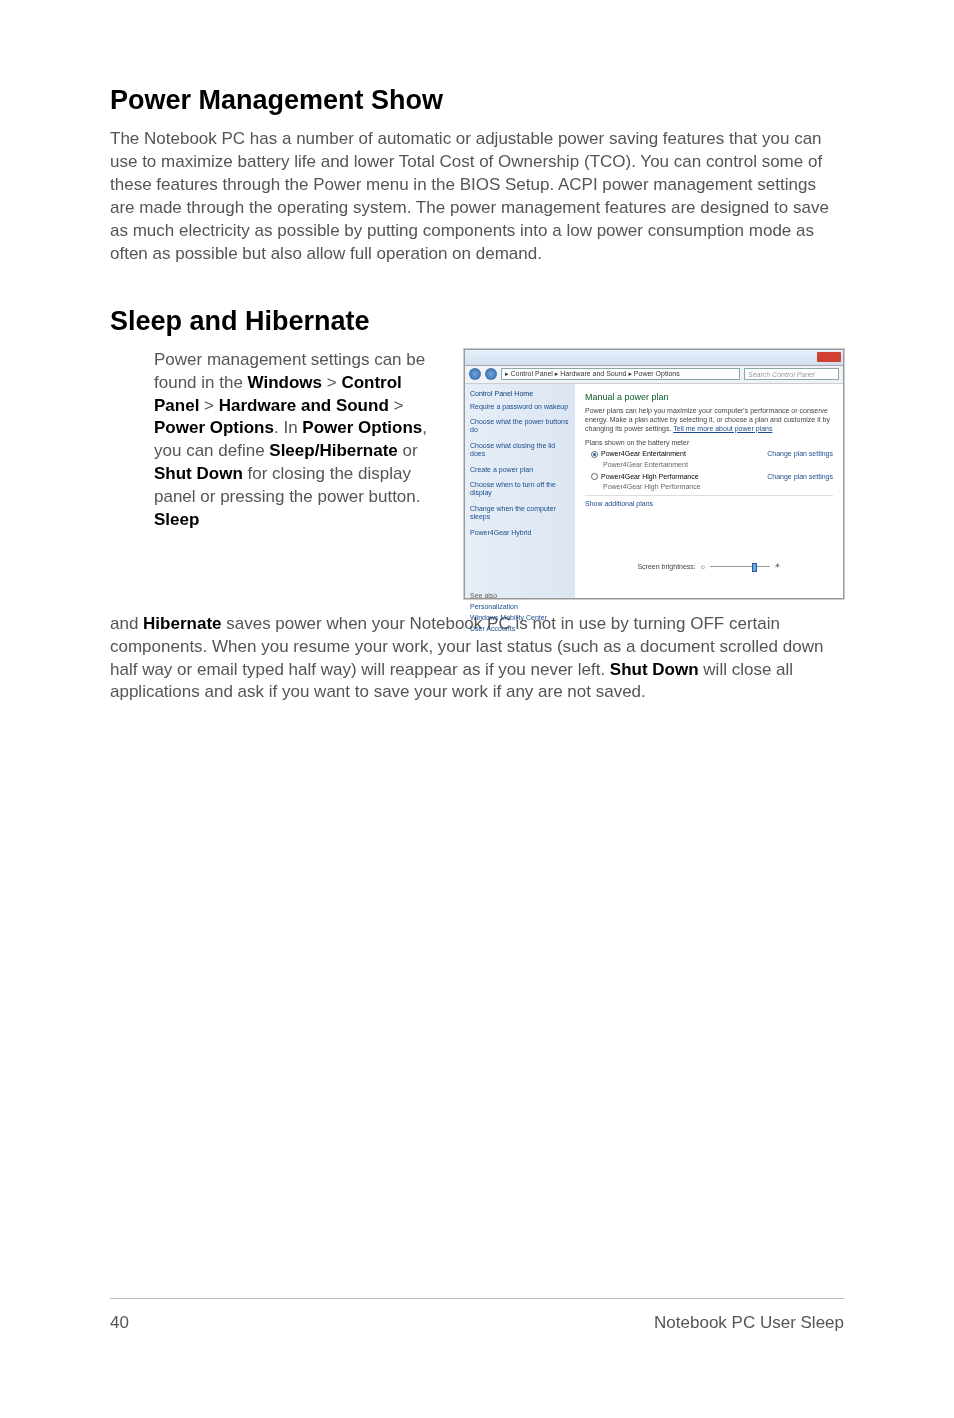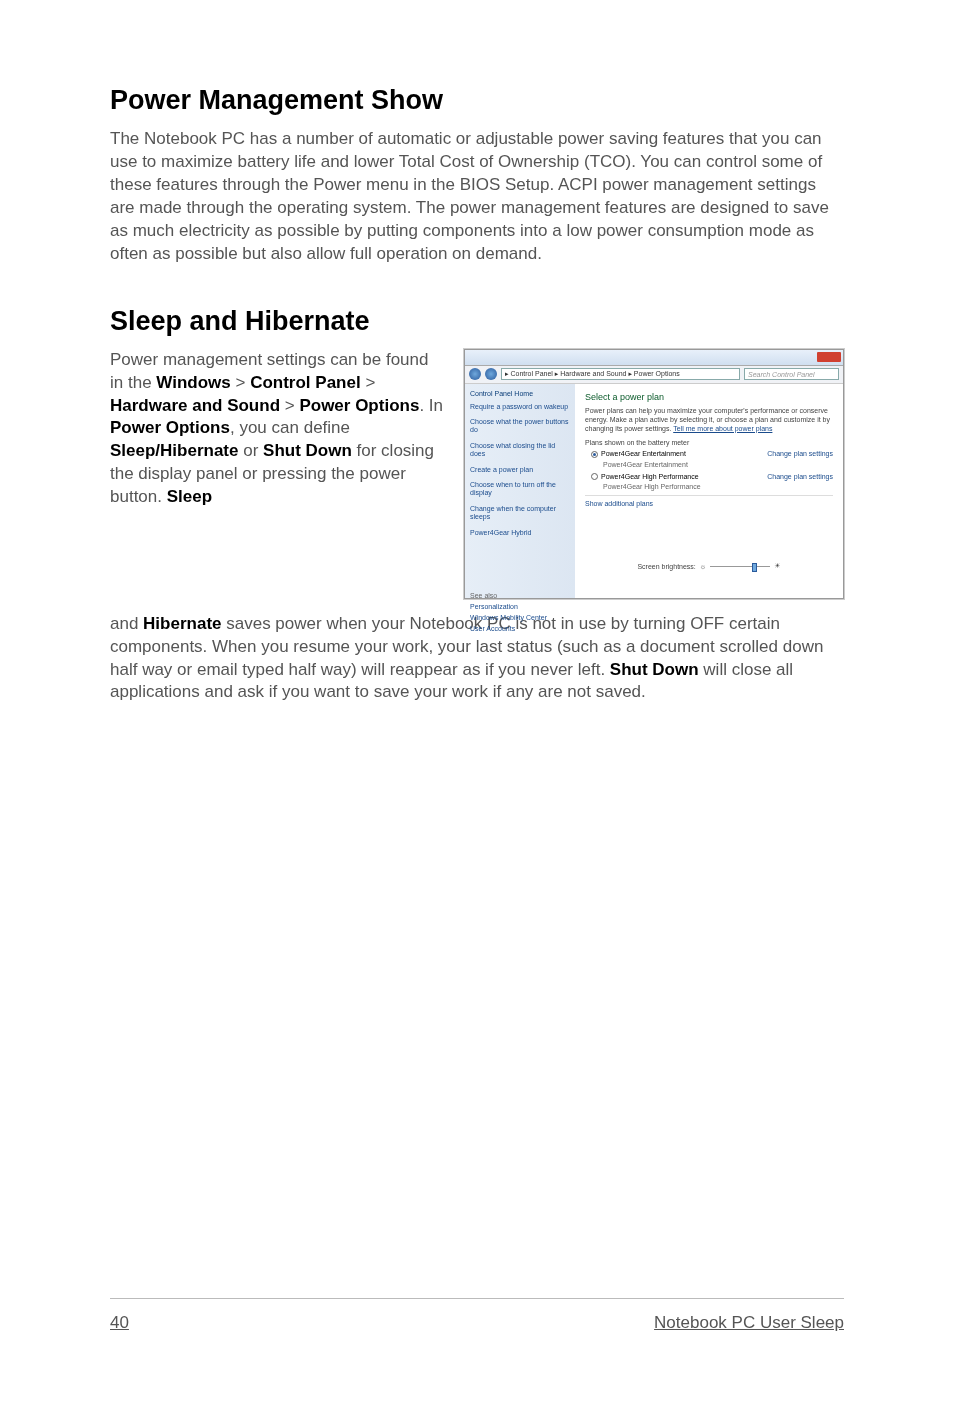--- a/index.html
+++ b/index.html
@@ -36,20 +36,21 @@
       color: #000;
       font-weight: bold;
     }
     .two-col {
       display: flex;
       gap: 18px;
       margin-top: 10px;
     }
     .two-col .left {
       flex: 1;
+      margin-left: 44px;
     }
     .two-col .right {
       flex-shrink: 0;
     }
     .screenshot {
       width: 380px;
       height: 250px;
       border: 1px solid #999;
       background: linear-gradient(#fdfdff, #f5f6fa);
       font-size: 7px;
@@ -233,21 +234,20 @@
       position: absolute;
       bottom: 85px;
       left: 110px;
       right: 110px;
       border-top: 1px solid #bbb;
       padding-top: 14px;
       display: flex;
       justify-content: space-between;
       font-size: 17px;
       color: #555;
-      text-decoration: underline;
     }
   </style>
 </head>
 <body>
 
 <div class="page">
   <h2>Power Management Show</h2>
   <p class="body-text">The Notebook PC has a number of automatic or adjustable power saving features that you can use to maximize battery life and lower Total Cost of Ownership (TCO). You can control some of these features through the Power menu in the BIOS Setup. ACPI power management settings are made through the operating system. The power management features are designed to save as much electricity as possible by putting components into a low power consumption mode as often as possible but also allow full operation on demand.</p>
 
   <h2 class="second">Sleep and Hibernate</h2>
@@ -278,21 +278,21 @@
             <div class="link">Create a power plan</div>
             <div class="link">Choose when to turn off the display</div>
             <div class="link">Change when the computer sleeps</div>
             <div class="link">Power4Gear Hybrid</div>
             <div class="seealso">See also</div>
             <div class="seealso-item">Personalization</div>
             <div class="seealso-item">Windows Mobility Center</div>
             <div class="seealso-item">User Accounts</div>
           </div>
           <div class="ss-main">
-            <div class="heading">Select a power plan</div>
+            <div class="heading">Manual a power plan</div>
             <div class="desc">
               <span>Power plans can help you maximize your computer's performance or conserve energy. Make a plan active by selecting it, or choose a plan and customize it by changing its power settings. </span><a>Tell me more about power plans</a>
             </div>
             <div class="group-label">Plans shown on the battery meter</div>
             <div class="plan-row">
               <div><span class="radio checked"></span><span class="plan-name">Power4Gear Entertainment</span></div>
               <div class="change-link">Change plan settings</div>
             </div>
             <div class="plan-sub">Power4Gear Entertainment</div>
             <div class="plan-row">

